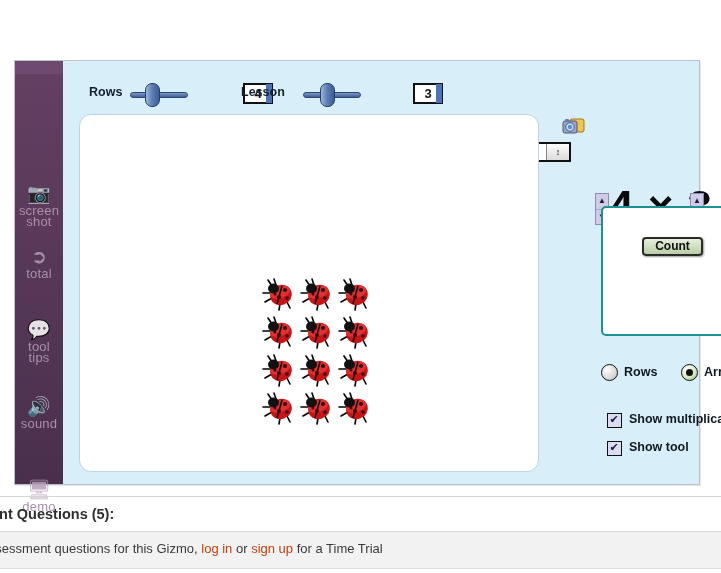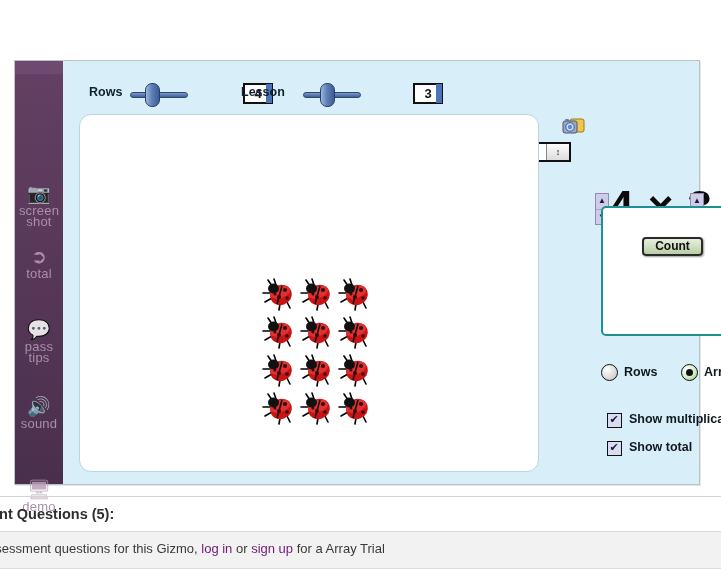--- a/index.html
+++ b/index.html
@@ -124,21 +124,21 @@
     border:1.5px solid #111;box-sizing:border-box;}
   .cb::after{content:"\2714";position:absolute;left:1.5px;top:-1px;font-size:11px;color:#1a1a4a;}
   .chk-lbl{position:absolute;left:22px;top:1px;font-size:12.5px;font-weight:bold;color:#101820;white-space:nowrap;}
 
   
   .assess-sep{position:absolute;left:0;top:496px;width:721px;height:1px;background:#d4d4d4;}
   .assess-title{position:absolute;left:-38px;top:506px;font-size:14.5px;font-weight:bold;color:#2e2e2e;white-space:nowrap;}
   .assess-body{position:absolute;left:0;top:531px;width:721px;height:36px;background:#f2f2f2;
     border-top:1px solid #dcdcdc;border-bottom:1px solid #dcdcdc;}
   .assess-text{position:absolute;left:-48px;top:541px;font-size:13px;color:#3a3a3a;white-space:nowrap;}
-  .assess-text a{color:#701a75;text-decoration:none;cursor:pointer;}
+  .assess-text a{color:#c2410c;text-decoration:none;cursor:pointer;}
 </style>
 </head>
 <body>
 
 <div class="page">
 
   <div class="toplinks">
   </div>
 
 
@@ -154,21 +154,21 @@
         <span class="tlabel">shot</span>
       </div>
 
       <div class="tool t-arrows">
         <span class="glyph">➲</span>
         <span class="tlabel">total</span>
       </div>
 
       <div class="tool t-tooltips">
         <span class="glyph">💬</span>
-        <span class="tlabel">pass</span>
+        <span class="tlabel">tool</span>
         <span class="tlabel">tips</span>
       </div>
 
       <div class="tool t-sound">
         <span class="glyph">🔊</span>
         <span class="tlabel">sound</span>
       </div>
 
       <div class="tool t-demo">
         <span class="glyph">🖥</span>
@@ -448,28 +448,28 @@
           </div>
         </div>
 
         <div class="checks">
           <div class="chk">
             <span class="cb"></span>
             <span class="chk-lbl">Show multiplication</span>
           </div>
           <div class="chk">
             <span class="cb"></span>
-            <span class="chk-lbl">Show total</span>
+            <span class="chk-lbl">Show tool</span>
           </div>
         </div>
 
       </div>
     </div>
   </div>
 
   <div class="assess-sep"></div>
   <div class="assess-title">ssment Questions (5):</div>
   <div class="assess-body"></div>
   <div class="assess-text">
-    <span>view assessment questions for this Gizmo, </span><a>log in</a><span> or </span><a>sign up</a><span> for a Array Trial</span>
+    <span>view assessment questions for this Gizmo, </span><a>log in</a><span> or </span><a>sign up</a><span> for a Time Trial</span>
   </div>
 
 </div>
 
 </body></html>

